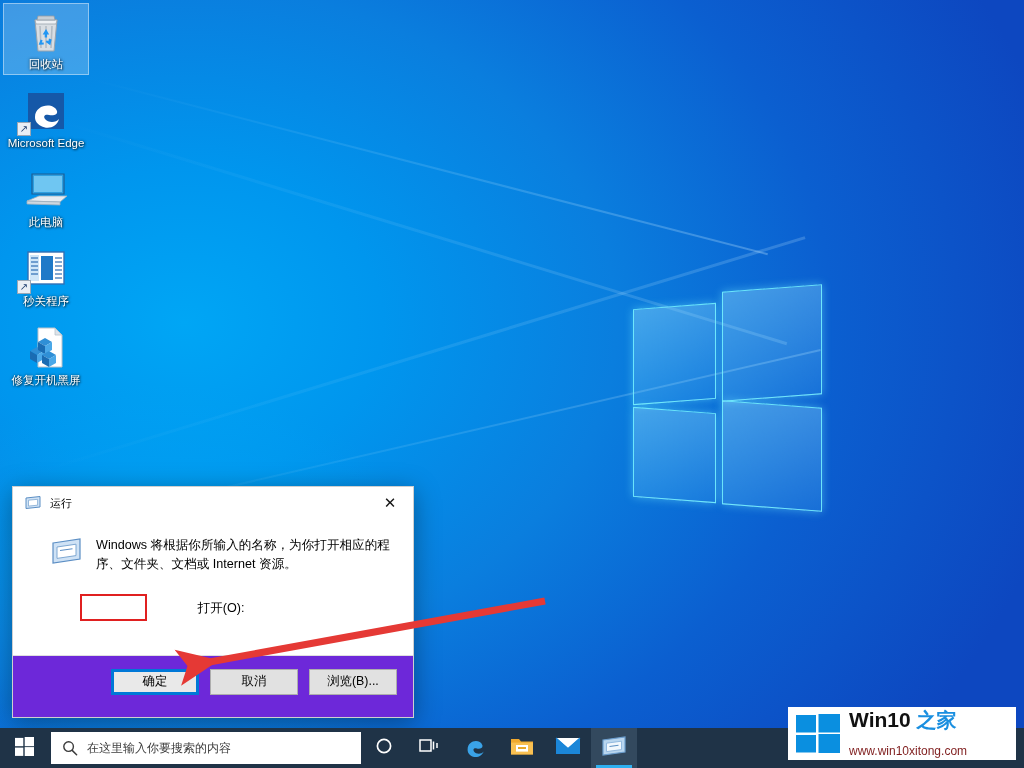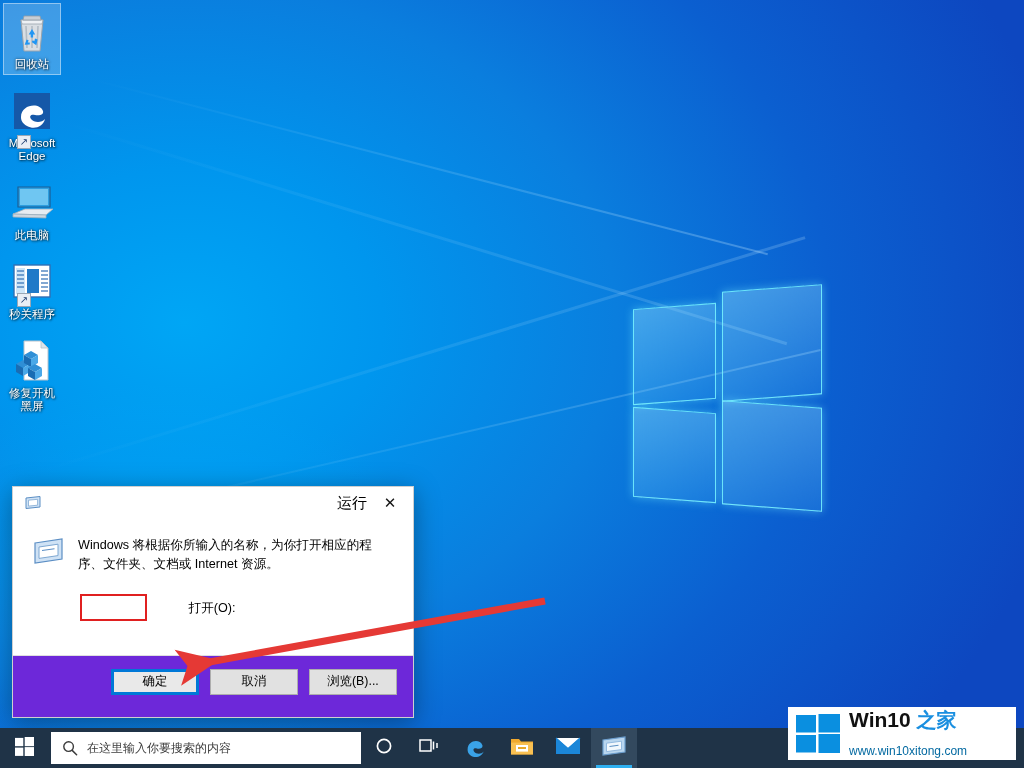--- a/index.html
+++ b/index.html
@@ -54,21 +54,21 @@
   }
   .hp-tl { left: 0px;   top: 22px;  width: 83px;  height: 96px;  transform: skewY(-4.4deg); }
   .hp-tr { left: 89px;  top: 4px;   width: 100px; height: 110px; transform: skewY(-4.4deg); }
   .hp-bl { left: 0px;   top: 126px; width: 83px;  height: 90px;  transform: skewY(4.4deg); }
   .hp-br { left: 89px;  top: 120px; width: 100px; height: 104px; transform: skewY(4.4deg); }
 
   
   .desk-icons { position: absolute; left: 4px; top: 4px; width: 76px; }
   .dicon {
     position: relative;
-    width: 56px;
+    width: 84px;
     padding: 4px 0 3px;
     margin-bottom: 9px;
     text-align: center;
     cursor: default;
   }
   .dicon.selected { background: rgba(255,255,255,0.22); outline: 1px solid rgba(255,255,255,0.55); }
   .dicon .glyph { height: 48px; display: flex; align-items: center; justify-content: center; }
   .dicon .dlabel {
     margin-top: 2px;
     font-size: 11.5px; line-height: 13px;
@@ -97,29 +97,29 @@
     font-size: 12.5px;
     color: #000;
   }
   .rd-title {
     height: 32px;
     display: flex; align-items: center;
     padding: 0 0 0 11px;
     background: #ffffff;
   }
   .rd-title-icon { width: 18px; height: 16px; margin-right: 8px; flex: 0 0 auto; }
-  .rd-title-text { font-size: 15px; color: #000; flex: 1 1 auto; text-align: right; }
+  .rd-title-text { font-size: 11px; color: #000; flex: 1 1 auto; }
   .rd-close {
     width: 46px; height: 31px;
     display: flex; align-items: center; justify-content: center;
     font-size: 15px; color: #111; cursor: pointer;
     font-family: "DejaVu Sans", sans-serif;
   }
 
-  .rd-body { padding: 8px 16px 0 15px; }
+  .rd-body { padding: 8px 16px 0 33px; }
   .rd-desc-row { display: flex; align-items: flex-start; gap: 13px; padding: 8px 0 0 5px; }
   .rd-desc-icon { width: 32px; height: 30px; flex: 0 0 auto; margin-top: 2px; }
   .rd-desc-text { font-size: 12.6px; line-height: 19px; color: #000; padding-top: 1px; }
 
   .rd-open-row { display: flex; align-items: center; margin-top: 26px; padding-left: 5px; flex-direction: column; }
   .rd-open-label { font-size: 12.6px; white-space: nowrap; margin-right: 6px; }
   .rd-combo {
     position: relative;
     flex: 1 1 auto;
     height: 23px;
@@ -229,21 +229,21 @@
     width: 228px; height: 53px;
     background: #ffffff;
     display: flex; align-items: center;
     padding: 0 8px;
     gap: 9px;
   }
   .wm-logo { width: 44px; height: 40px; flex: 0 0 auto; }
   .wm-texts { display: flex; flex-direction: column; justify-content: center; }
   .wm-line1 { font-size: 21px; font-weight: bold; line-height: 23px; color: #111; white-space: nowrap; }
   .wm-line1 .cn { color: #1a8fe0; font-size: 20px; }
-  .wm-line2 { font-size: 12px; color: #0369a1; line-height: 15px; white-space: nowrap; margin-top: 12px; }
+  .wm-line2 { font-size: 12px; color: #7f1d1d; line-height: 15px; white-space: nowrap; margin-top: 12px; }
 </style>
 </head>
 <body>
 
 <div id="screen">
 
   <div class="wallpaper">
     <div class="glow-tl"></div>
     <div class="wp-ray ray1"></div>
     <div class="wp-ray ray2"></div>

